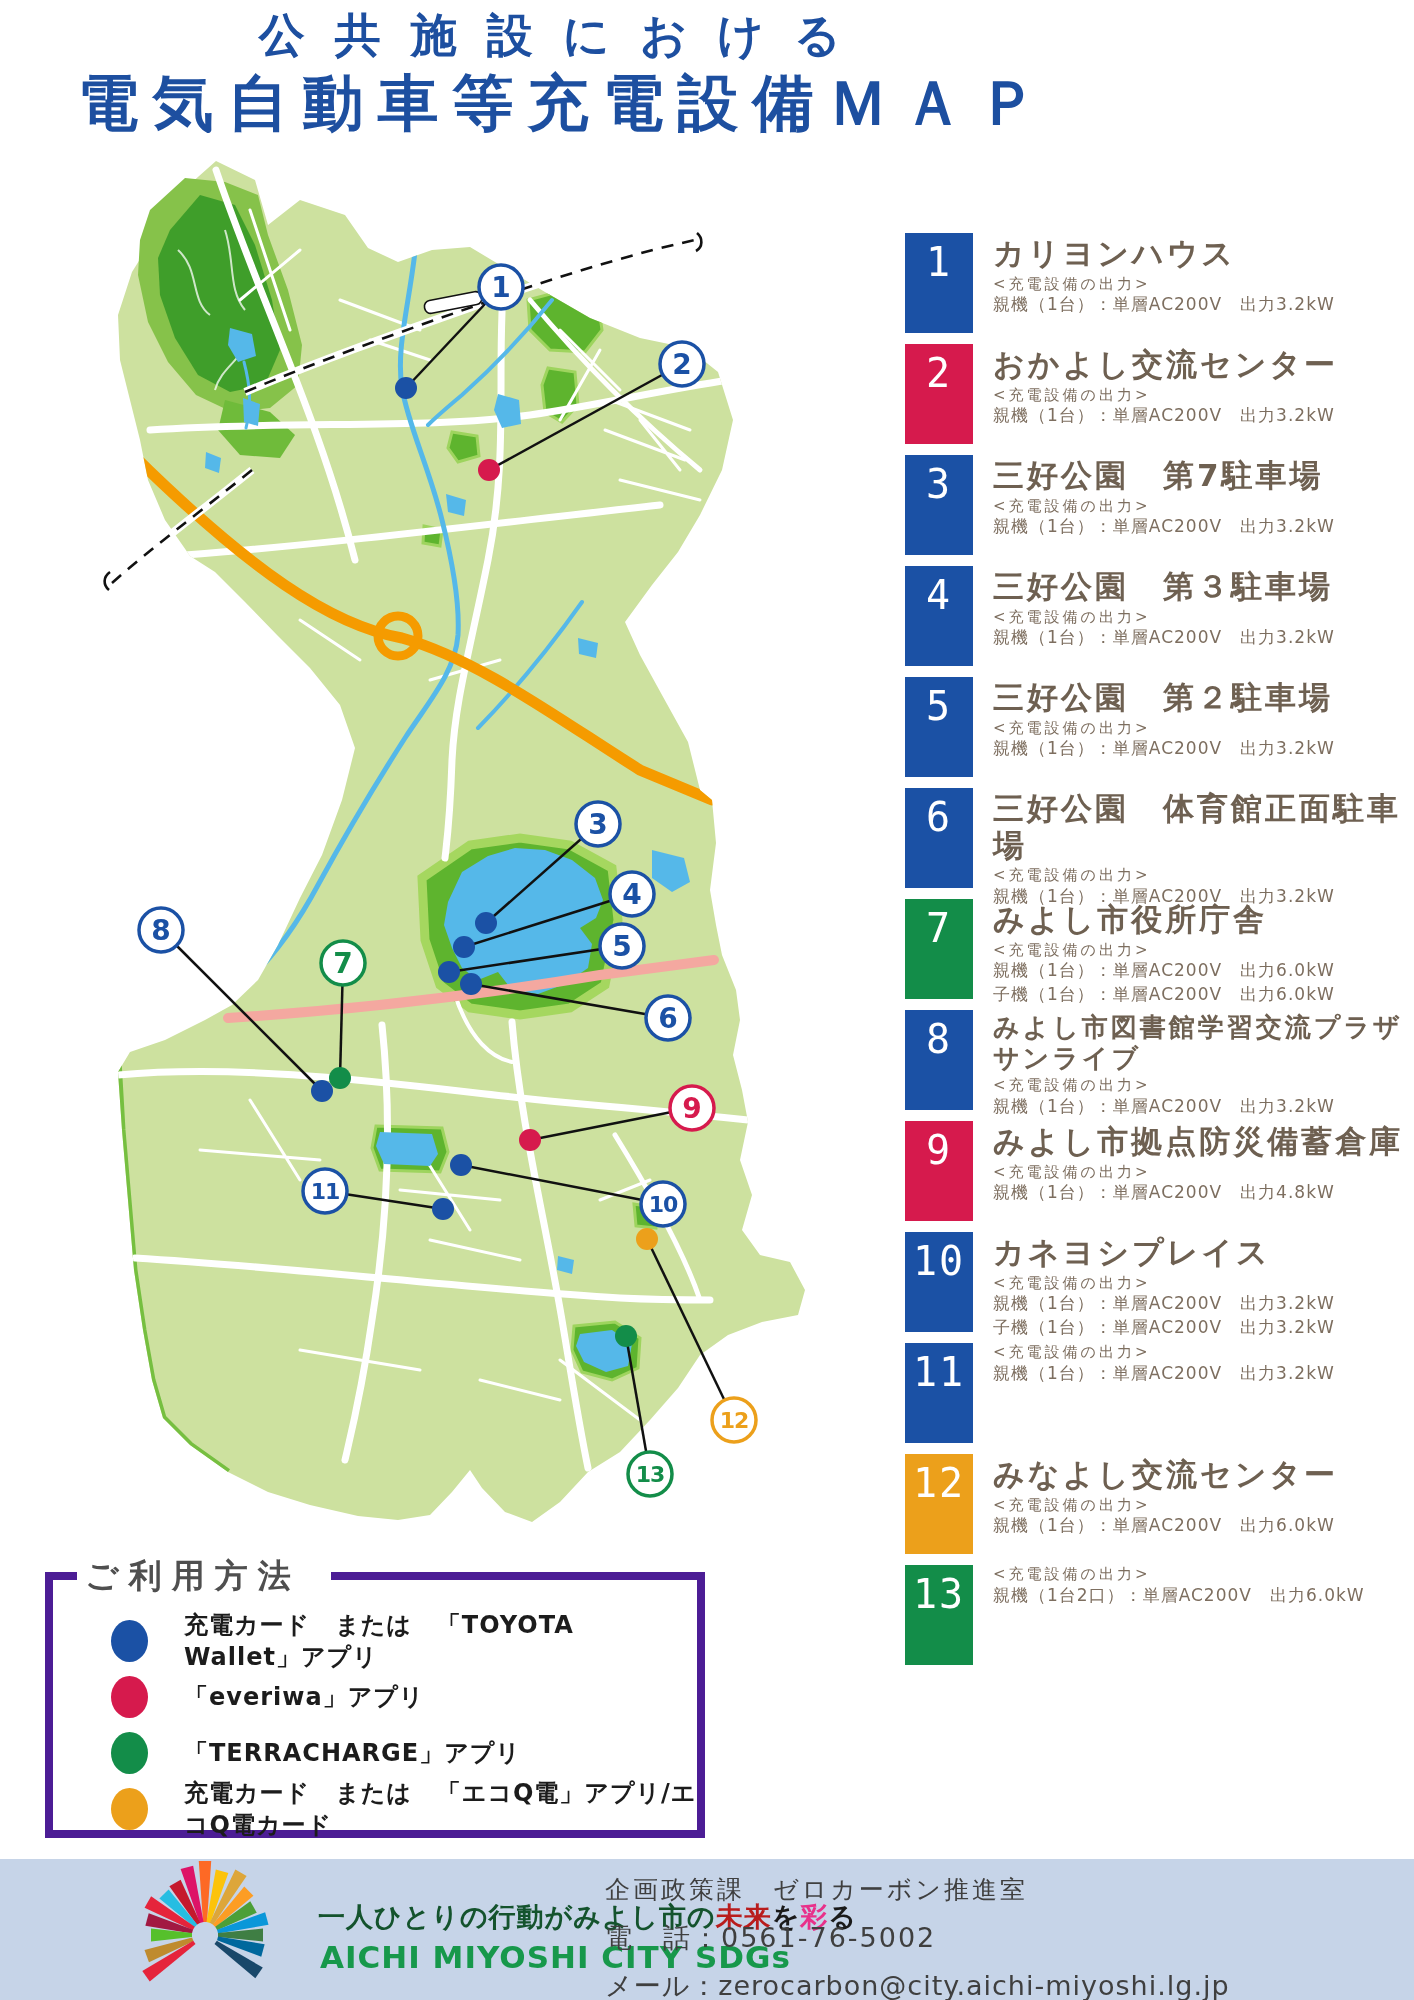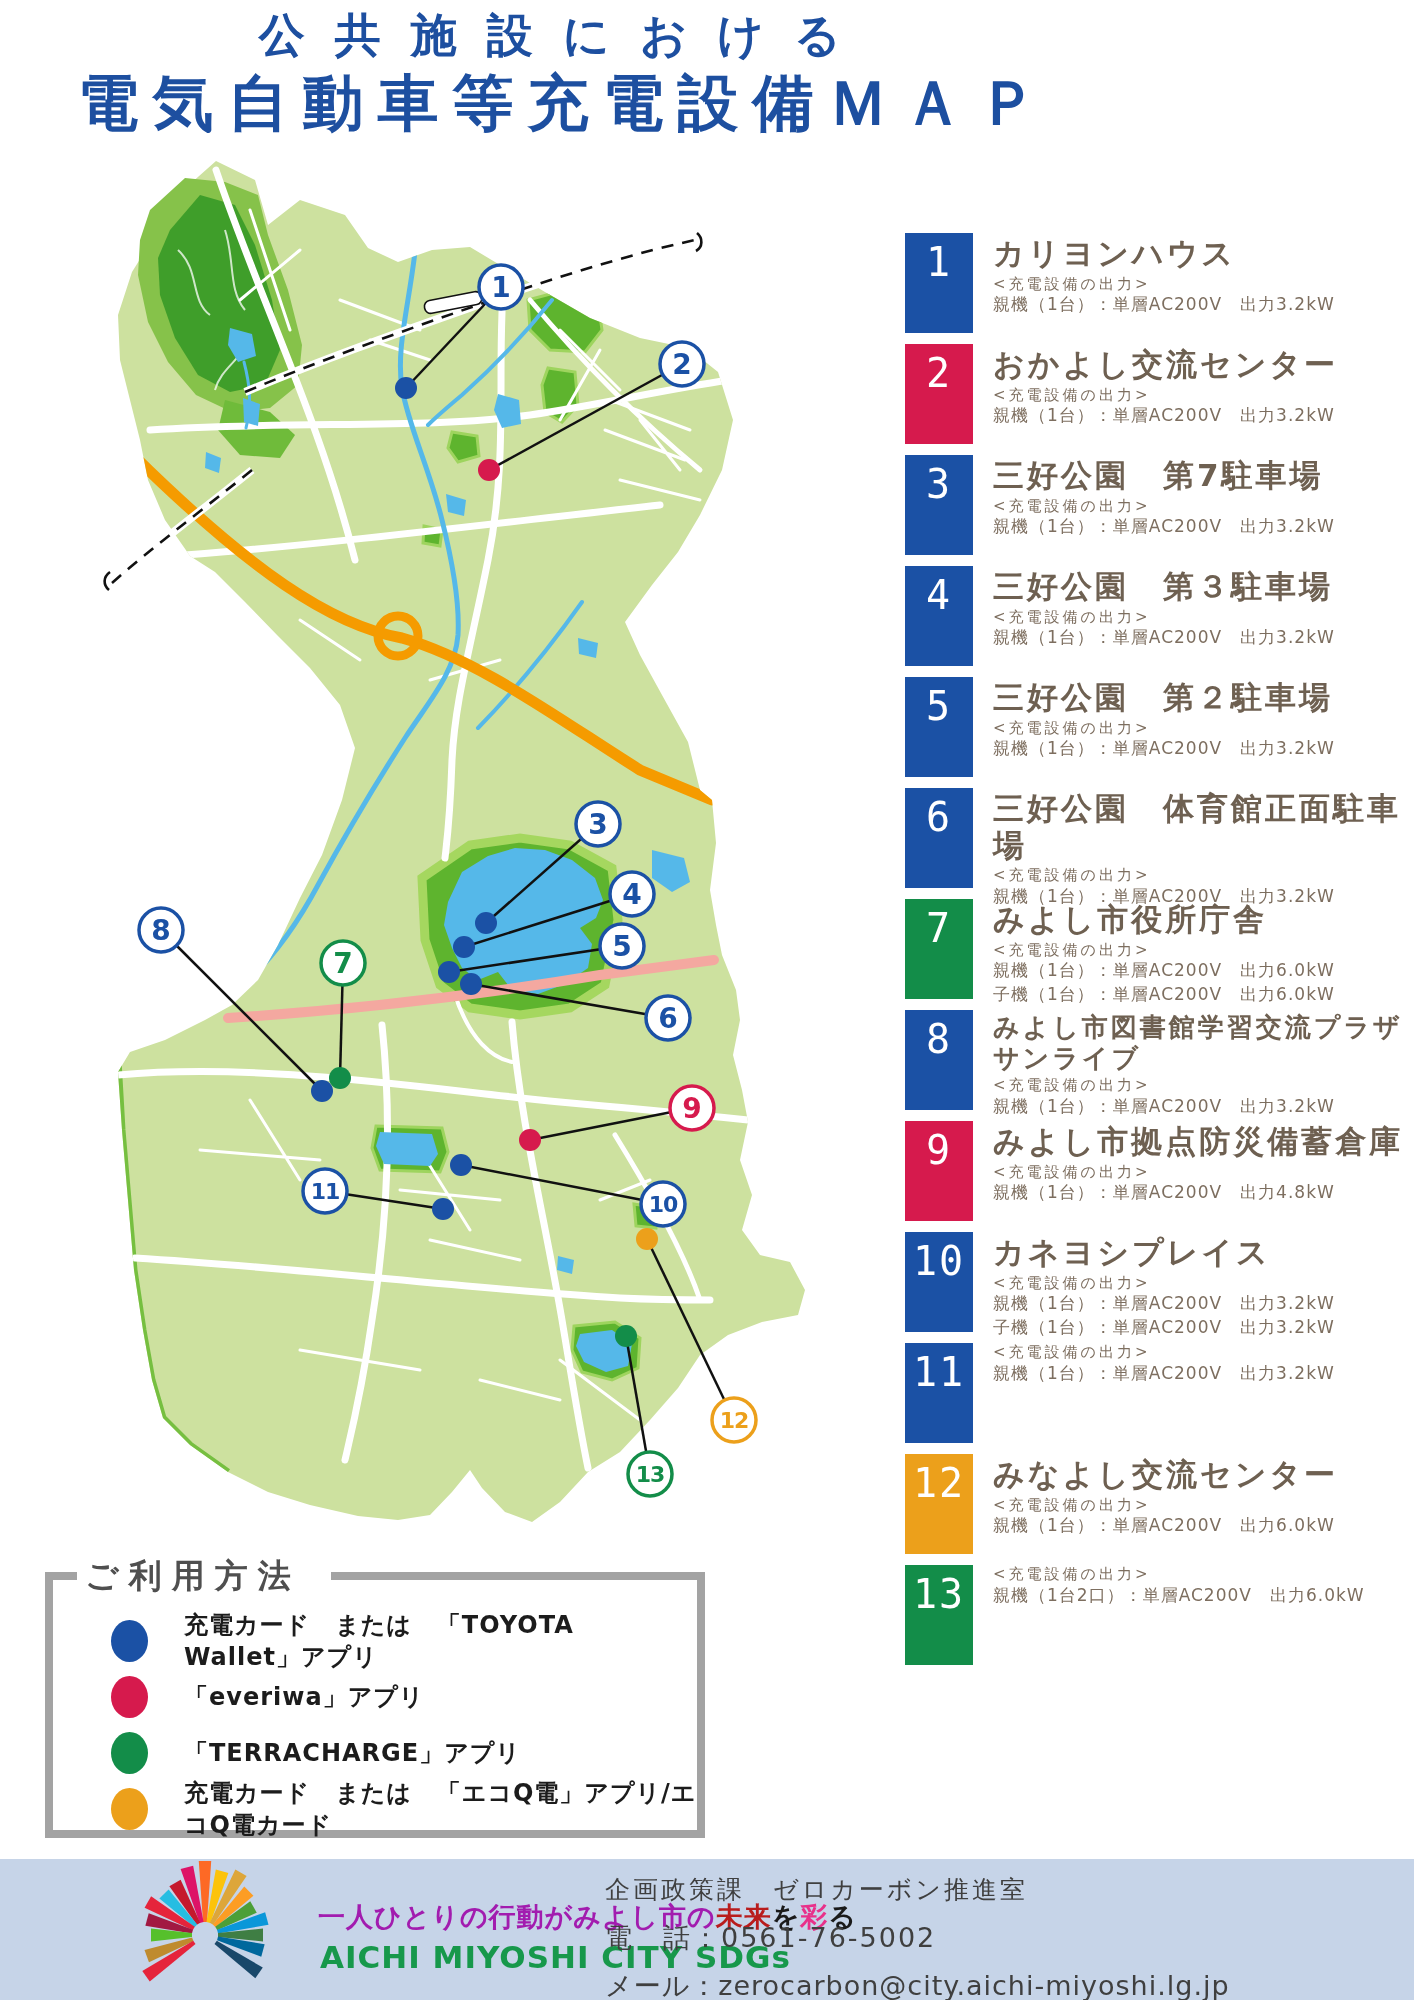--- a/index.html
+++ b/index.html
@@ -21,21 +21,21 @@
            font-family:"DejaVu Sans Mono","Liberation Mono",monospace;
            font-size:40px;text-align:center;padding-top:6px;box-sizing:border-box;letter-spacing:2px;}
   .fac-text{position:absolute;left:88px;top:0;width:415px;}
   .fac-name{font-size:31px;font-weight:600;color:#6e6051;letter-spacing:3px;line-height:1.18;margin:2px 0 3px 0;}
   .fac-name.small{font-size:26px;letter-spacing:3px;}
   .fac-header{font-size:15px;color:#7d6e5f;letter-spacing:3px;line-height:1.25;}
   .fac-line{font-size:17px;color:#7d6e5f;letter-spacing:1px;line-height:1.38;}
 
   
   #legend{position:absolute;left:45px;top:1572px;width:660px;height:266px;
-          border:8px solid #a3a3a3;box-sizing:border-box;background:transparent;}
+          border:8px solid #4c1d95;box-sizing:border-box;background:transparent;}
   #legend-title{position:absolute;left:24px;top:-26px;background:#fff;padding:0 30px 0 8px;
                 font-size:33px;font-weight:600;color:#4f4f4f;letter-spacing:10px;}
   #legend-rows{position:absolute;left:0;top:40px;width:100%;}
   .leg-row{display:flex;align-items:center;height:42px;margin:0 0 14px 0;}
   .leg-dot{width:37px;height:42px;border-radius:50%;margin-left:58px;flex:0 0 auto;}
   .leg-label{margin-left:36px;font-size:24px;font-weight:600;color:#1c1c1c;letter-spacing:1px;}
 
   
   #footer{position:absolute;left:0;top:1859px;width:1414px;height:141px;background:#c6d4e8;}
   #sdgs-logo{position:absolute;left:100px;top:2px;width:210px;height:138px;}
@@ -341,21 +341,21 @@
         <polygon points="117.2583302491977,69.23205080756888 115.2583302491977,65.76794919243112 150.24742261192858,40.37083487540115 156.74742261192858,51.62916512459885" fill="#4c9f38"></polygon>
         <polygon points="92.96060234844715,68.70350076108909 91.92532616803707,72.56720406624535 45.36212662948952,64.74937516472768 48.726774215822296,52.192339422969795" fill="#a21942"></polygon>
         <polygon points="118.07467383196293,72.56720406624537 117.03939765155285,68.7035007610891 165.136929089334,51.15706324255973 168.50157667566674,63.714098984317616" fill="#0a97d9"></polygon>
         <polygon points="92,72 92,76 51,80.5 51,67.5" fill="#56c02b"></polygon>
         <polygon points="118,76 118,72 163,67.5 163,80.5" fill="#3f7e44"></polygon>
         <polygon points="92.09995564313185,76.56687662166188 93.46803621643453,80.3256471048055 48.96218844289052,101.31325092129985 44.515926579656835,89.09724685108306" fill="#bf8b2e"></polygon>
         <polygon points="117.03939765155285,79.2964992389109 118.07467383196293,75.43279593375463 164.63787337051048,83.2506248352723 161.27322578417773,95.80766057703019" fill="#00689d"></polygon>
         <polygon points="93.20387055154102,79.81818958398561 95.4981762969452,83.09479776114158 49.74929964747437,120.62199170515375 42.29280597491078,109.97301512939684" fill="#e5243b"></polygon>
         <polygon points="114.5018237030548,83.09479776114158 116.79612944845898,79.81818958398561 162.79228175935526,106.53155651129059 155.33578808679164,117.1805330870475" fill="#19486a"></polygon>
       </svg>
-    <div id="tagline"><span style="color: #a21caf; margin-top: 48px;">一人ひとりの行動がみよし市の</span><span style="color: #b91c1c;">未来</span><span style="color: rgb(26, 26, 26);">を</span><span style="color: rgb(232, 49, 138);">彩</span><span style="color: rgb(26, 26, 26);">る</span></div>
+    <div id="tagline"><span style="color: #14532d; margin-top: 48px;">一人ひとりの行動がみよし市の</span><span style="color: #b91c1c;">未来</span><span style="color: rgb(26, 26, 26);">を</span><span style="color: rgb(232, 49, 138);">彩</span><span style="color: rgb(26, 26, 26);">る</span></div>
     <div id="sdgs-text">AICHI MIYOSHI CITY SDGs</div>
     <div id="contact">
       <div class="c1">企画政策課　ゼロカーボン推進室</div>
       <div class="c2">電　話：0561-76-5002</div>
       <div class="c3">メール：zerocarbon@city.aichi-miyoshi.lg.jp</div>
     </div>
   </div>
 
 </div>
 

